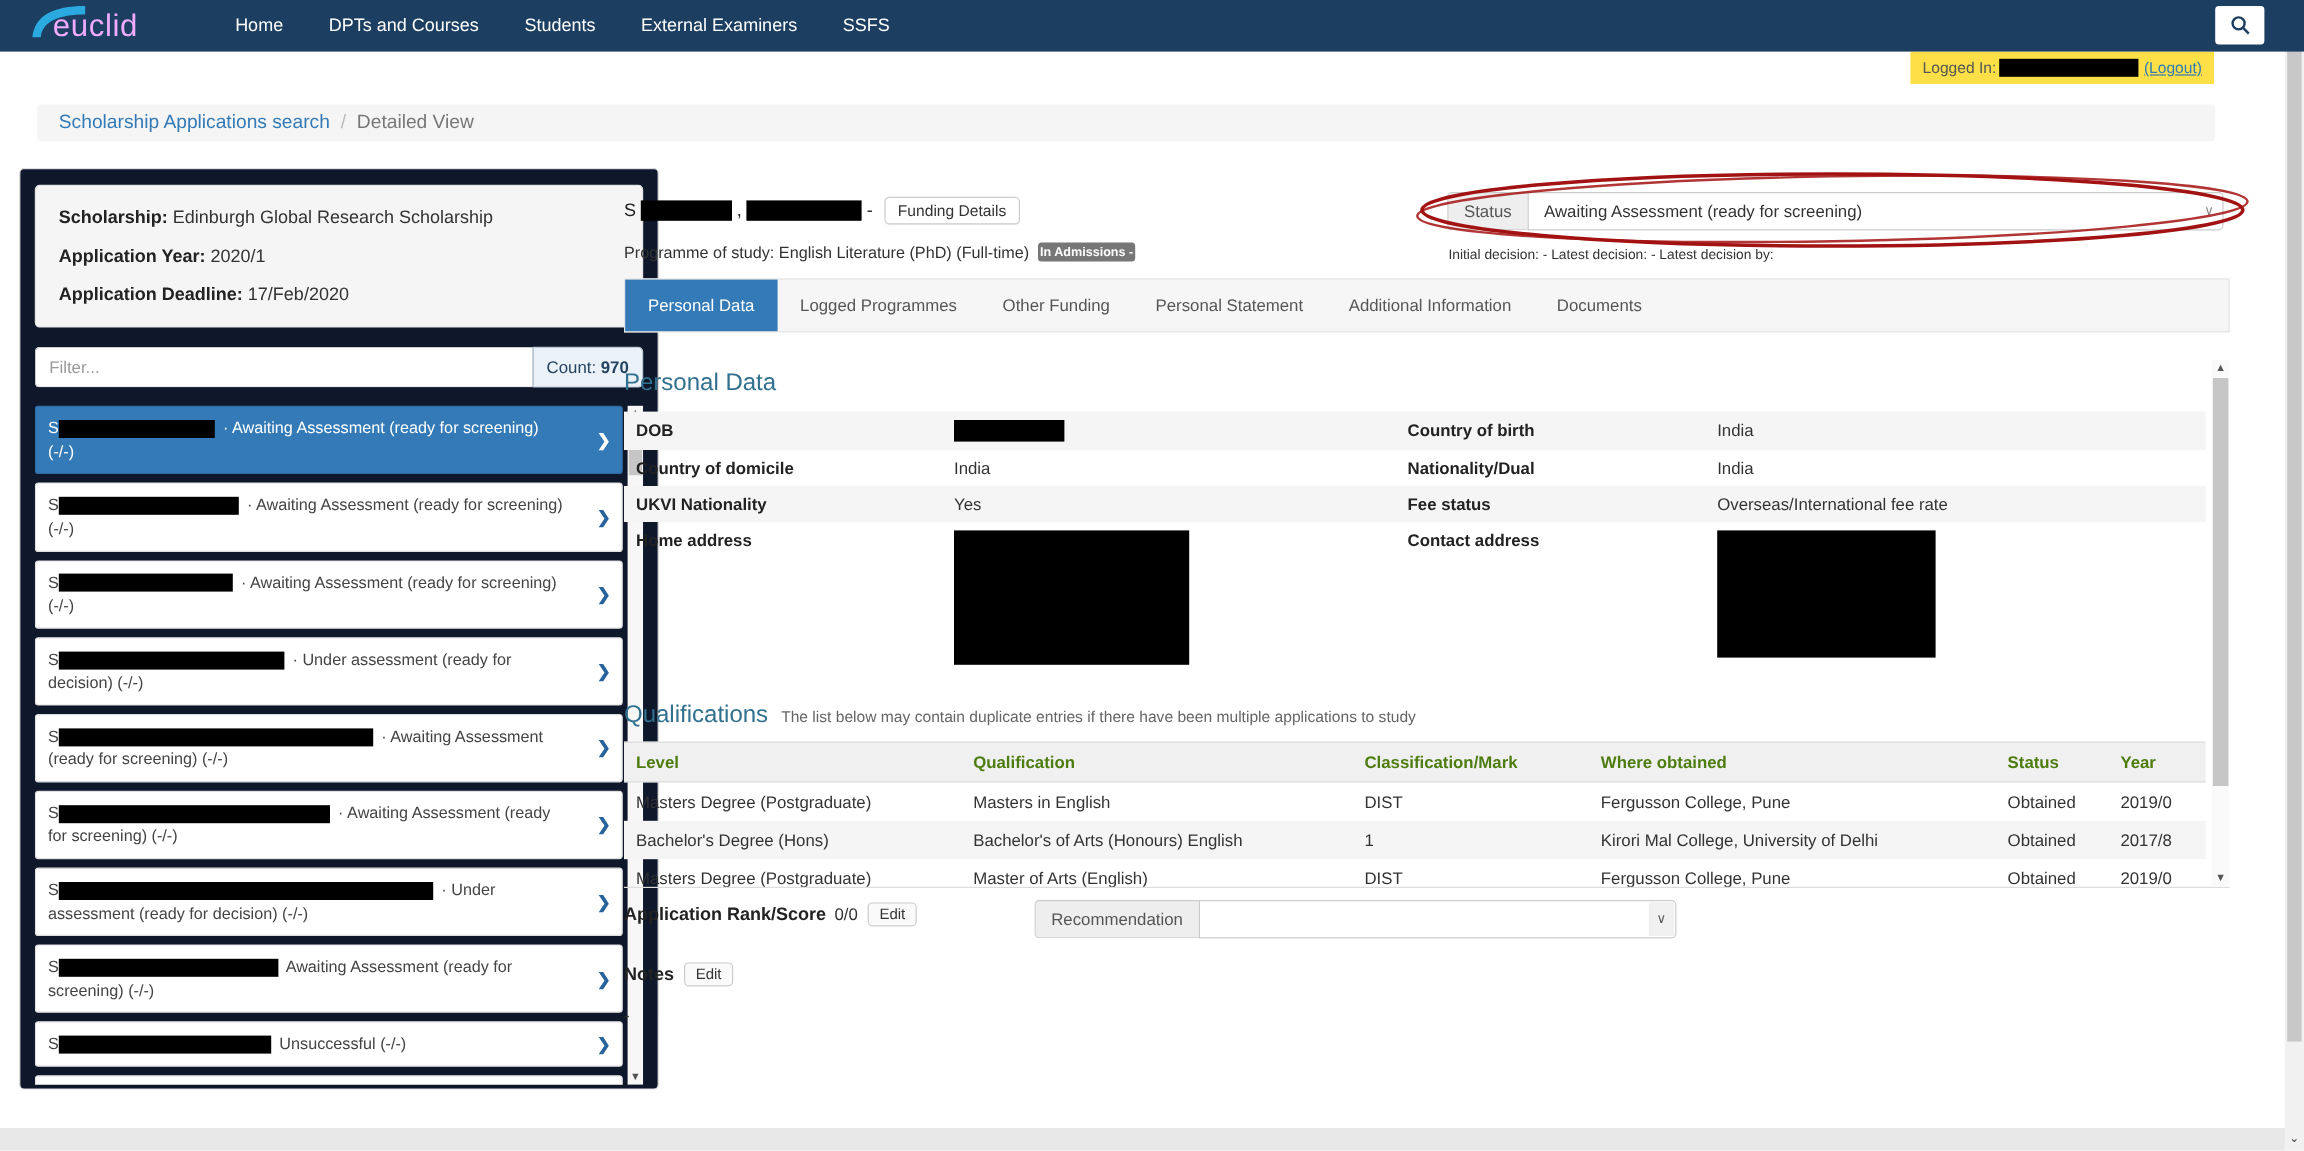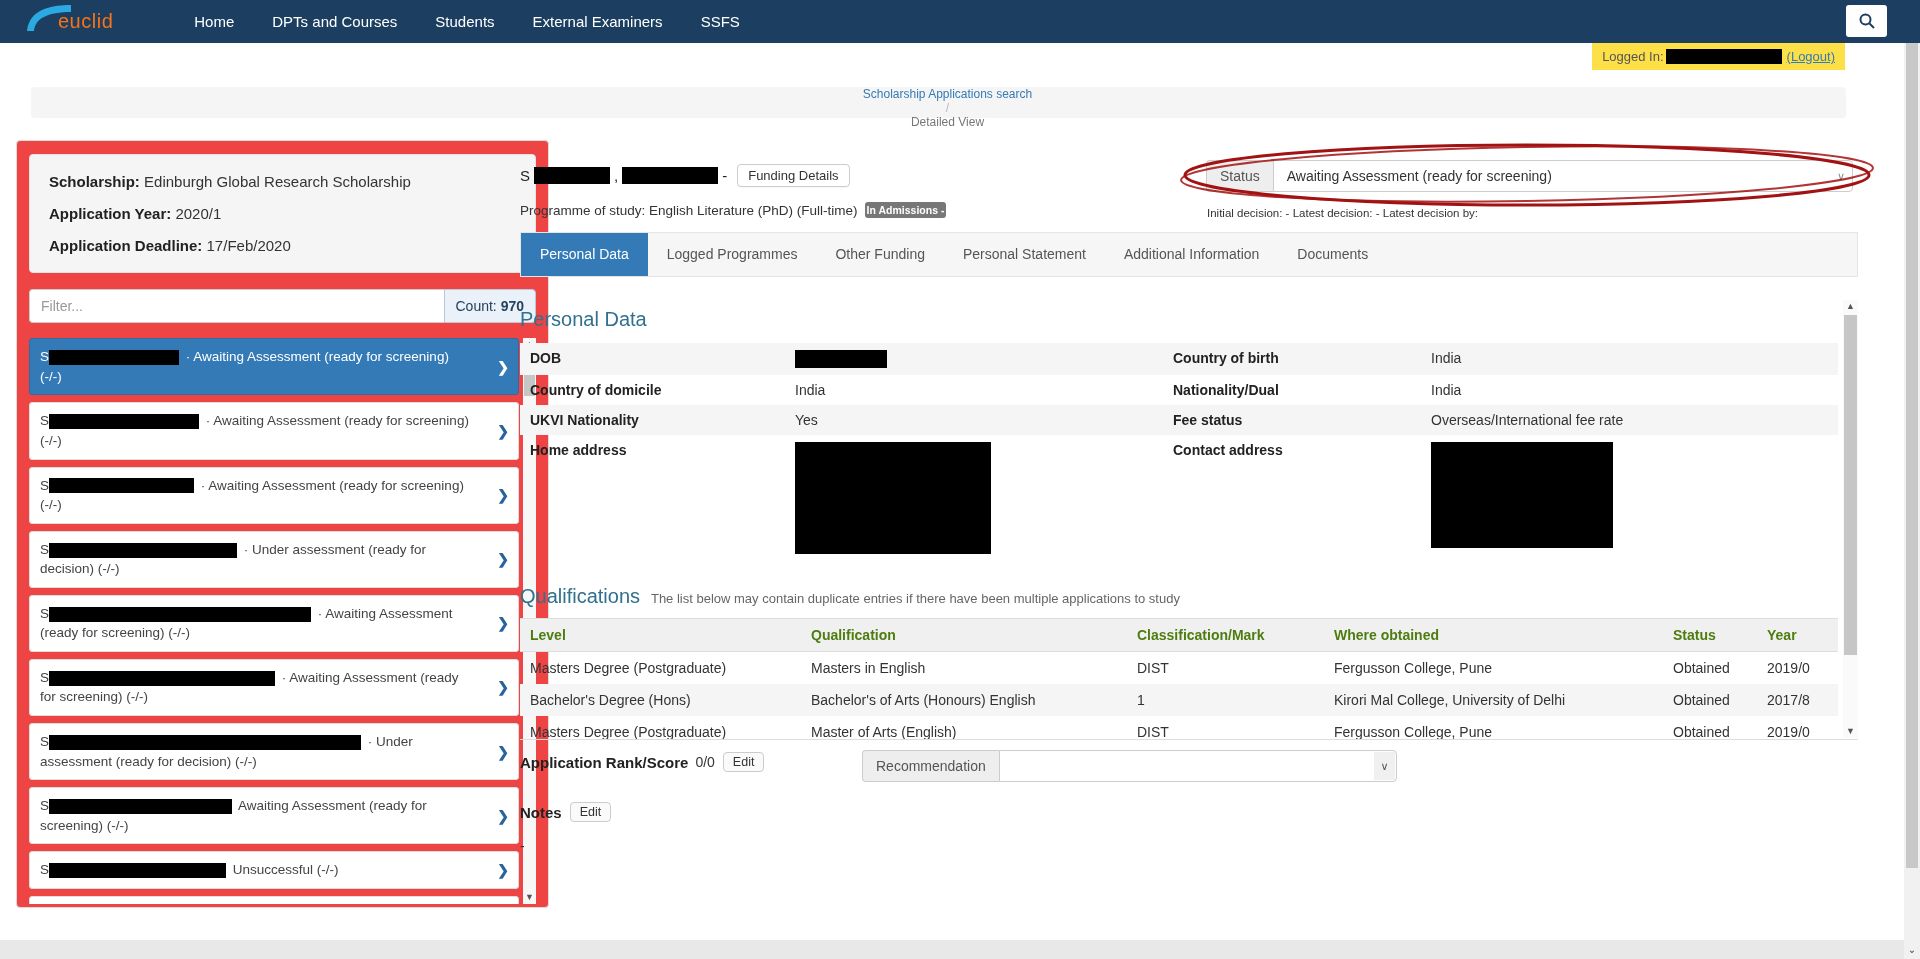--- a/index.html
+++ b/index.html
@@ -5,36 +5,36 @@
   * { margin:0; padding:0; box-sizing:border-box; }
   html,body { width:1920px; height:959px; }
   body {
     position:relative; overflow:hidden; background:#fff;
     font-family:"Liberation Sans", sans-serif; font-size:14px; color:#333;
   }
   
   .navbar { position:absolute; top:0; left:0; right:0; height:43px; background:#1c3e60; display:flex; align-items:center; z-index:5; }
   .brand { position:relative; margin-left:30px; display:flex; align-items:center; height:43px; }
   .brand svg { position:absolute; left:-6px; top:2px; }
-  .brand-text { color:#f97316; font-size:20px; letter-spacing:.5px; margin-left:28px; font-weight:400; }
+  .brand-text { color:#f0abfc; font-size:26px; letter-spacing:.5px; margin-left:14px; font-weight:400; }
   .nav-menu { display:flex; margin-left:62px; }
   .nav-item { color:#fff; font-size:15px; padding:0 19px; line-height:43px; cursor:pointer; }
   .search-btn { position:absolute; right:33px; top:5px; width:41px; height:32px; background:#fff; border-radius:3px; display:flex; align-items:center; justify-content:center; cursor:pointer; }
   
   .logged { position:absolute; top:43px; right:75px; height:27px; background:#fde047; display:flex; align-items:center; padding:0 10px; font-size:13px; color:#555; z-index:4; }
   .logged a { color:#337ab7; text-decoration:underline; margin-left:3px; }
   .redact { background:#000; display:inline-block; vertical-align:middle; }
   .logged .redact { margin:0 2px; }
   
-  .breadcrumb { position:absolute; top:87px; left:31px; right:74px; height:31px; background:#f5f5f5; border-radius:4px; display:flex; align-items:center; padding-left:18px; font-size:12px;flex-direction:column; }
+  .breadcrumb { position:absolute; top:87px; left:31px; right:74px; height:31px; background:#f5f5f5; border-radius:4px; display:flex; align-items:center; padding-left:18px; font-size:16px; }
   .breadcrumb .bc-link { color:#337ab7; cursor:pointer; }
   .breadcrumb .bc-sep { color:#bbb; margin:0 9px; }
   .breadcrumb .bc-current { color:#777; }
   
-  .left-panel { position:absolute; left:16px; top:140px; width:533px; height:768px; background:#ef4444; border:1px solid #ddd; border-radius:4px; padding:13px 12px; overflow:hidden; }
+  .left-panel { position:absolute; left:16px; top:140px; width:533px; height:768px; background:#0f172a; border:1px solid #ddd; border-radius:4px; padding:13px 12px; overflow:hidden; }
   .info-box { background:#f5f5f5; border:1px solid #e4e4e4; border-radius:4px; padding:16px 19px; font-size:15px; color:#333; }
   .info-box p { margin-bottom:10px; line-height:1.45; }
   .info-box p:last-child { margin-bottom:0; }
   .info-box b { color:#222; }
   .filter-row { display:flex; margin-top:16px; height:34px; }
   .filter-input { flex:1; border:1px solid #ccc; border-right:0; border-radius:4px 0 0 4px; padding:0 11px; font-size:14px; color:#333; font-family:"Liberation Sans",sans-serif; outline:none; }
   .filter-input::placeholder { color:#999; }
   .count-addon { background:#eaf1f8; border:1px solid #b9c9d6; border-radius:0 4px 4px 0; padding:0 11px; line-height:32px; font-size:14px; color:#25425f; white-space:nowrap; }
   .count-addon b { font-weight:bold; }
   .list { margin-top:15px; height:566px; position:relative; padding-right:17px; overflow:hidden; }

